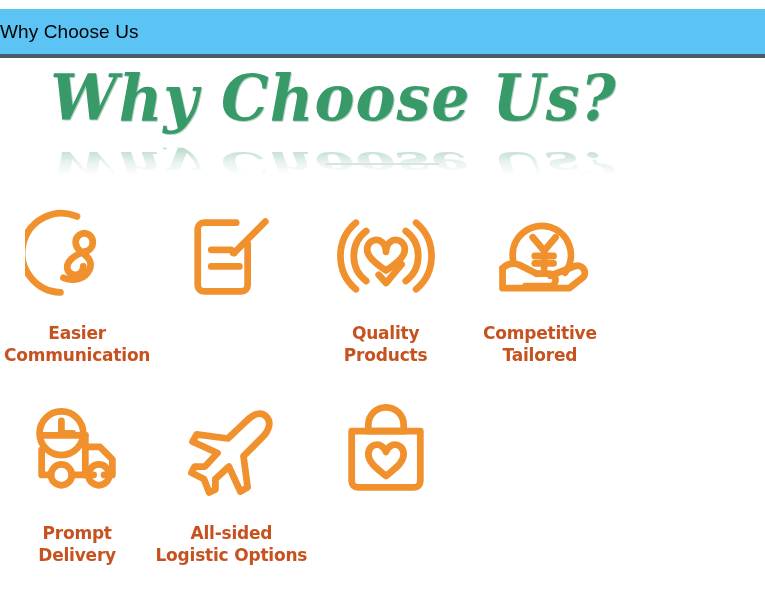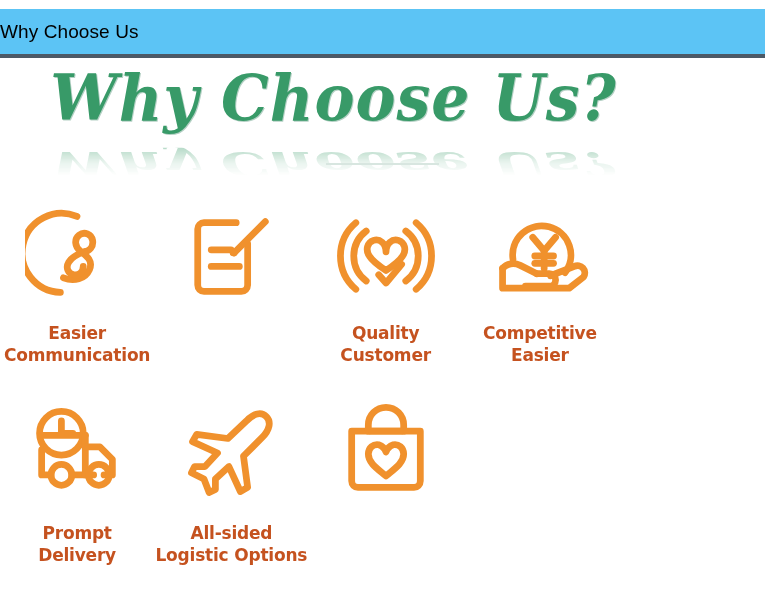--- a/index.html
+++ b/index.html
@@ -182,38 +182,38 @@
       <svg viewBox="0 0 100 100" fill="none" stroke="#f0912d" stroke-width="6.5" stroke-linecap="round" stroke-linejoin="round">
         <path d="M50 46 C50 38 44 33 38 35 C32 37 30 44 34 50 C37 55 44 60 50 64 C56 60 63 55 66 50 C70 44 68 37 62 35 C56 33 50 38 50 46 Z"></path>
         <path d="M31 26 A30 30 0 0 0 31 74"></path>
         <path d="M69 26 A30 30 0 0 1 69 74"></path>
         <path d="M21 18 A42 42 0 0 0 21 82"></path>
         <path d="M79 18 A42 42 0 0 1 79 82"></path>
         <path d="M43 68 L50 76 L65 58"></path>
       </svg>
     </div>
     <div class="cell-label">Quality
-Customer</div>
+Products</div>
   </div>
 
   <div class="cell">
     <div class="icon-box">
       <svg viewBox="0 0 100 100" fill="none" stroke="#f0912d" stroke-width="6.5" stroke-linecap="round" stroke-linejoin="round">
         <path d="M24 53 A28 28 0 1 1 74 66"></path>
         <path d="M43 32 L54 45 L65 32"></path>
         <path d="M54 45 V62"></path>
         <path d="M45 50 H63"></path>
         <path d="M45 57 H63"></path>
         <path d="M14 62 C18 57 25 56 31 59 L47 67"></path>
         <path d="M47 67 H59 A6 6 0 0 1 59 79 H36"></path>
         <path d="M14 62 V81 H78 L92 70 A7 7 0 0 0 83 60 L60 69"></path>
       </svg>
     </div>
     <div class="cell-label">Competitive
-Easier</div>
+Tailored</div>
   </div>
 
   <div class="cell row2">
     <div class="icon-box">
       <svg viewBox="0 0 100 100" fill="none" stroke="#f0912d" stroke-width="6.5" stroke-linecap="round" stroke-linejoin="round">
         <circle cx="35" cy="32" r="21"></circle>
         <path d="M35 20 V32 H46"></path>
         <path d="M16 48 V72 H25"></path>
         <path d="M45 72 H55"></path>
         <path d="M58 34 H16"></path>

